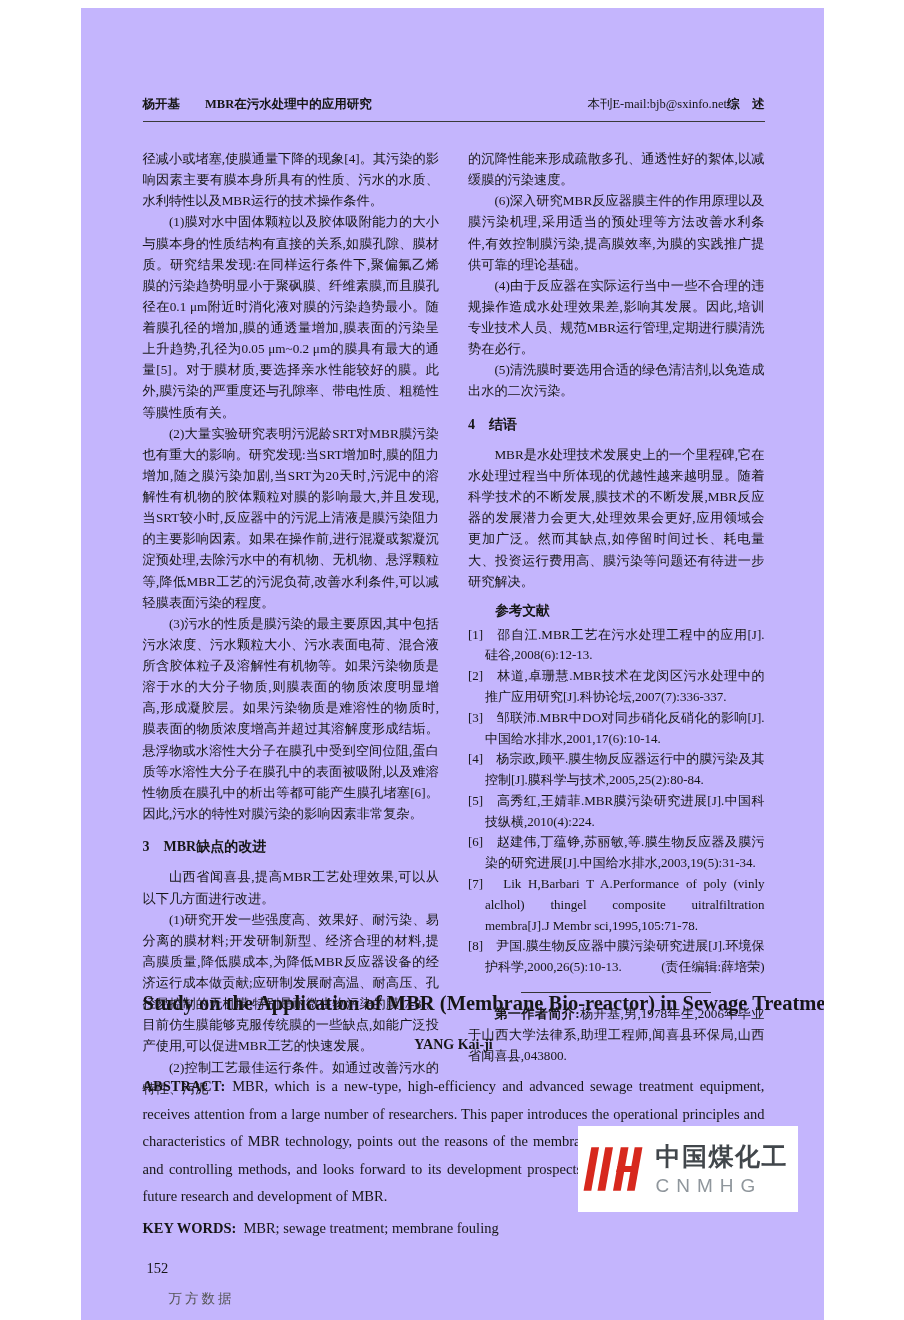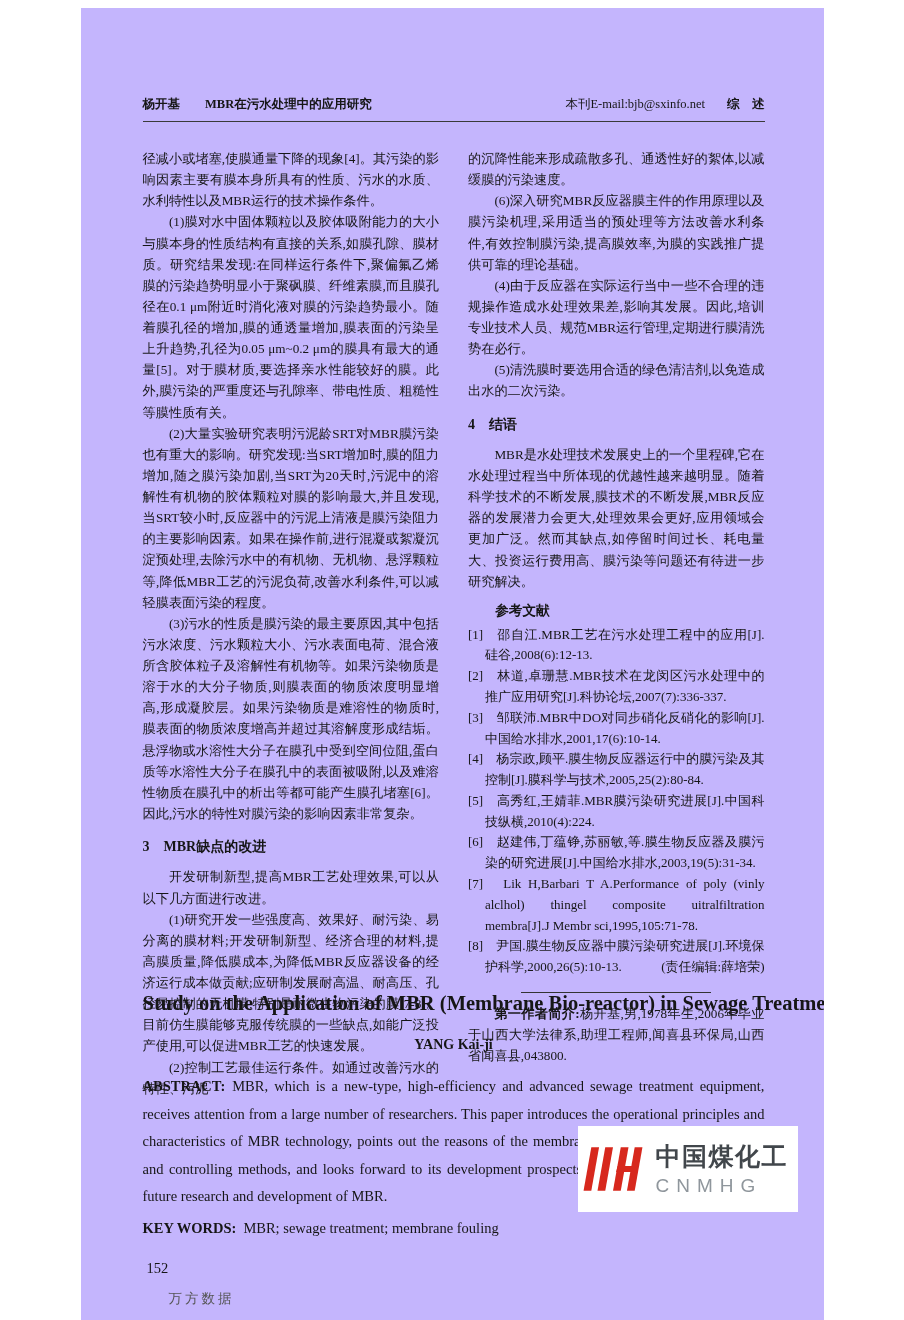--- a/index.html
+++ b/index.html
@@ -4,21 +4,21 @@
 <style>
   html,body{margin:0;padding:0;background:#ffffff;}
   .page{position:relative;width:743px;height:1320px;margin:8px auto;background:#c4b5fd;overflow:hidden;
         font-family:"Liberation Serif","DejaVu Serif",serif;color:#161616;}
   .inner{padding:88px 59px 0 62px;}
 
   
   .hdr{display:flex;justify-content:space-between;align-items:flex-end;
        font-size:12.5px;padding-bottom:8px;border-bottom:1.5px solid #3a3a3a;}
   .hdr-left{font-weight:bold;}
-  .hdr-right{display:flex;align-items:flex-end;gap:22px;}
+  .hdr-right{display:flex;align-items:flex-end;}
   .hdr-tag{font-weight:bold;}
 
   
   .columns{display:flex;gap:29px;margin-top:26px;font-size:13.2px;line-height:1.6;
            text-align:justify;}
   .col{flex:1 1 0;min-width:0;}
   .p{margin:0;text-indent:2em;}
   .p.noind{text-indent:0;}
   .h{font-size:14px;font-weight:bold;margin:12px 0 8px;}
   .refs-h{font-size:13.6px;font-weight:bold;margin:8px 0 3px;text-indent:2em;}
@@ -64,21 +64,21 @@
     </header>
 
     <div class="columns">
 
       <div class="col">
         <p class="p noind">径减小或堵塞,使膜通量下降的现象[4]。其污染的影响因素主要有膜本身所具有的性质、污水的水质、水利特性以及MBR运行的技术操作条件。</p>
         <p class="p">(1)膜对水中固体颗粒以及胶体吸附能力的大小与膜本身的性质结构有直接的关系,如膜孔隙、膜材质。研究结果发现:在同样运行条件下,聚偏氟乙烯膜的污染趋势明显小于聚砜膜、纤维素膜,而且膜孔径在0.1 μm附近时消化液对膜的污染趋势最小。随着膜孔径的增加,膜的通透量增加,膜表面的污染呈上升趋势,孔径为0.05 μm~0.2 μm的膜具有最大的通量[5]。对于膜材质,要选择亲水性能较好的膜。此外,膜污染的严重度还与孔隙率、带电性质、粗糙性等膜性质有关。</p>
         <p class="p">(2)大量实验研究表明污泥龄SRT对MBR膜污染也有重大的影响。研究发现:当SRT增加时,膜的阻力增加,随之膜污染加剧,当SRT为20天时,污泥中的溶解性有机物的胶体颗粒对膜的影响最大,并且发现,当SRT较小时,反应器中的污泥上清液是膜污染阻力的主要影响因素。如果在操作前,进行混凝或絮凝沉淀预处理,去除污水中的有机物、无机物、悬浮颗粒等,降低MBR工艺的污泥负荷,改善水利条件,可以减轻膜表面污染的程度。</p>
         <p class="p">(3)污水的性质是膜污染的最主要原因,其中包括污水浓度、污水颗粒大小、污水表面电荷、混合液所含胶体粒子及溶解性有机物等。如果污染物质是溶于水的大分子物质,则膜表面的物质浓度明显增高,形成凝胶层。如果污染物质是难溶性的物质时,膜表面的物质浓度增高并超过其溶解度形成结垢。悬浮物或水溶性大分子在膜孔中受到空间位阻,蛋白质等水溶性大分子在膜孔中的表面被吸附,以及难溶性物质在膜孔中的析出等都可能产生膜孔堵塞[6]。因此,污水的特性对膜污染的影响因素非常复杂。</p>
         <h3 class="h">3　MBR缺点的改进</h3>
-        <p class="p">开发研制新型,提高MBR工艺处理效果,可以从以下几方面进行改进。</p>
+        <p class="p">山西省闻喜县,提高MBR工艺处理效果,可以从以下几方面进行改进。</p>
         <p class="p">(1)研究开发一些强度高、效果好、耐污染、易分离的膜材料;开发研制新型、经济合理的材料,提高膜质量,降低膜成本,为降低MBR反应器设备的经济运行成本做贡献;应研制发展耐高温、耐高压、孔径易控制的无机膜,特别是耐微生物污染的膜[7-8]。目前仿生膜能够克服传统膜的一些缺点,如能广泛投产使用,可以促进MBR工艺的快速发展。</p>
         <p class="p">(2)控制工艺最佳运行条件。如通过改善污水的特性、污泥</p>
       </div>
 
       <div class="col">
         <p class="p noind">的沉降性能来形成疏散多孔、通透性好的絮体,以减缓膜的污染速度。</p>
         <p class="p">(6)深入研究MBR反应器膜主件的作用原理以及膜污染机理,采用适当的预处理等方法改善水利条件,有效控制膜污染,提高膜效率,为膜的实践推广提供可靠的理论基础。</p>
         <p class="p">(4)由于反应器在实际运行当中一些不合理的违规操作造成水处理效果差,影响其发展。因此,培训专业技术人员、规范MBR运行管理,定期进行膜清洗势在必行。</p>
         <p class="p">(5)清洗膜时要选用合适的绿色清洁剂,以免造成出水的二次污染。</p>
         <h3 class="h">4　结语</h3>

